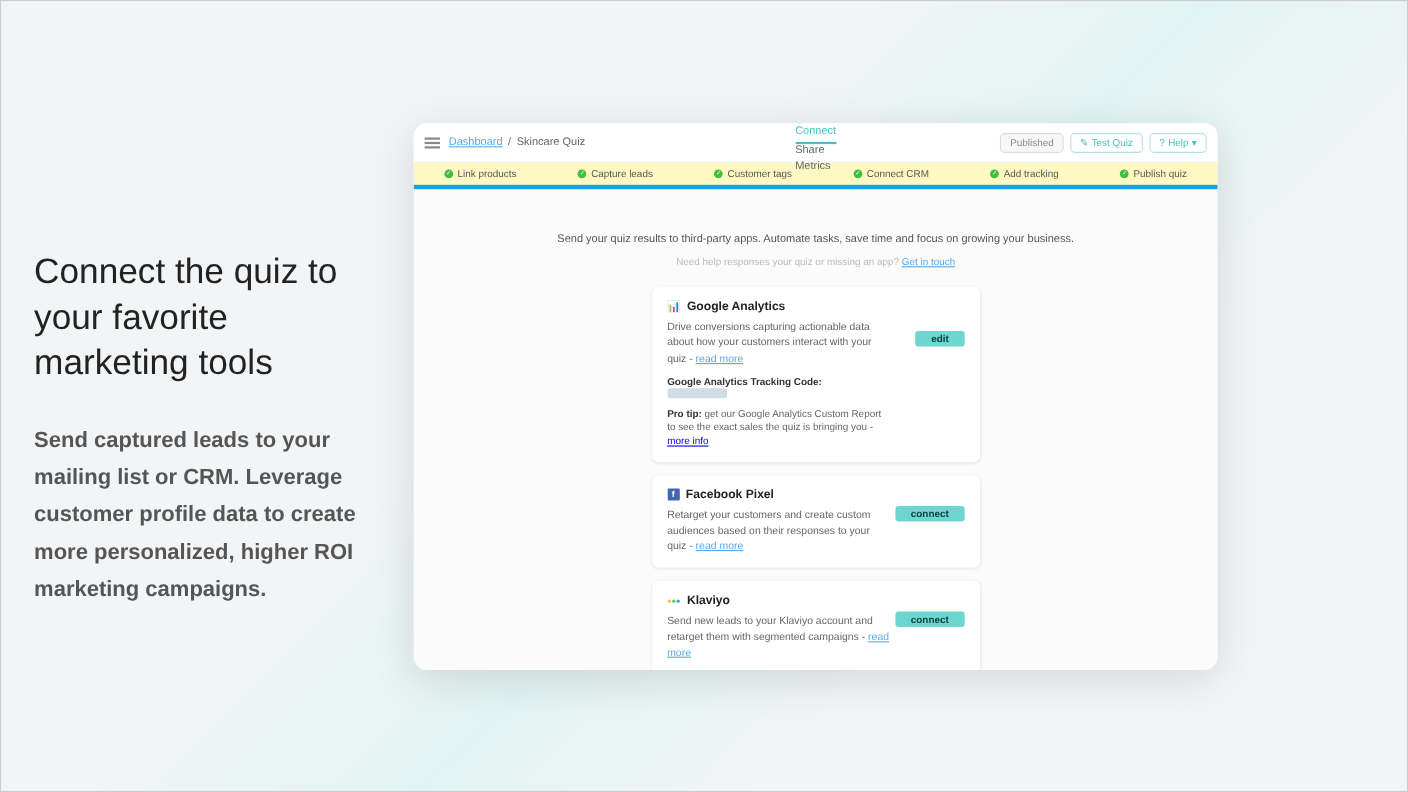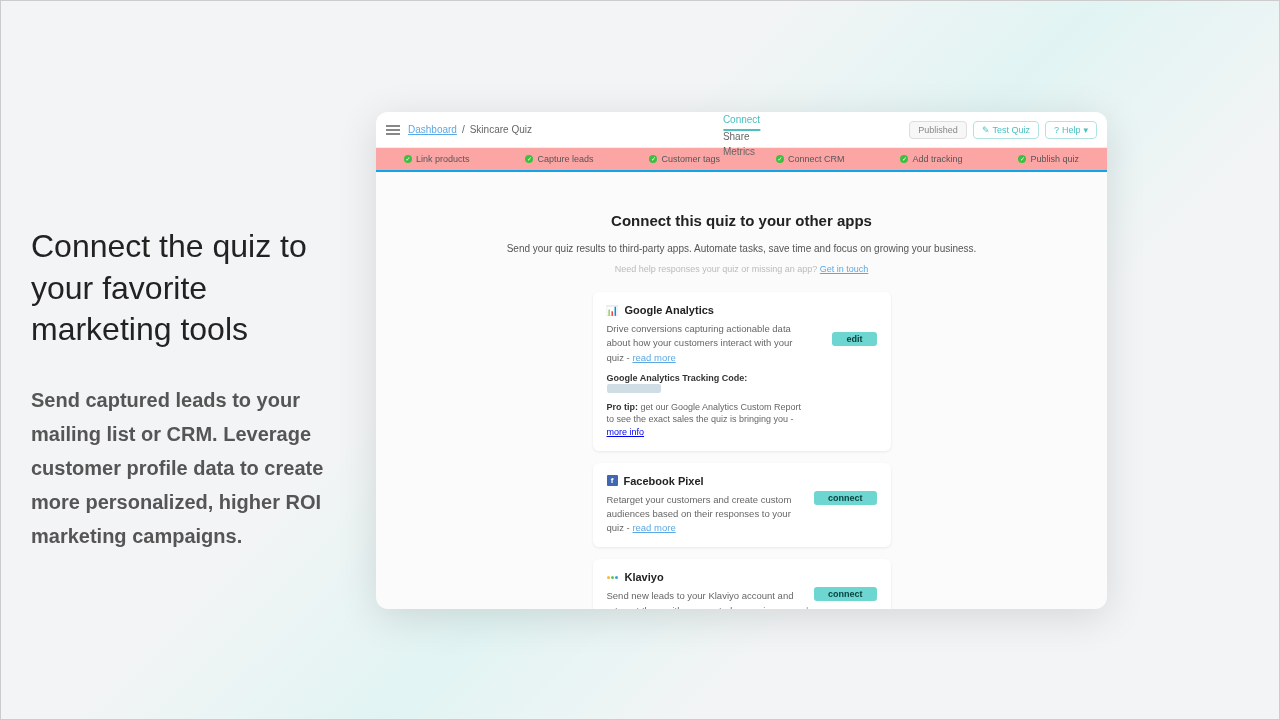--- a/index.html
+++ b/index.html
@@ -66,21 +66,21 @@
   margin-left: auto; display: flex; gap: 6px; align-items: center;
 }
 .pill {
   font-size: 9px; padding: 3px 8px; border-radius: 4px; border: 1px solid #ddd;
   background: #f7f7f7; color: #888; cursor: pointer;
 }
 .pill.test { color: #4ac0c0; border-color: #b2e3e3; background: #fff; display: flex; align-items: center; gap: 3px; }
 .pill.help { color: #4ac0c0; border-color: #b2e3e3; background: #fff; display: flex; align-items: center; gap: 3px; }
 .steps {
   display: flex; justify-content: space-around; align-items: center;
-  height: 24px; background: #fca5a5; border-bottom: 2px solid #0ea5e9;
+  height: 24px; background: #fef9c3; border-bottom: 4px solid #0ea5e9;
   font-size: 9px; color: #555;
 }
 .step { display: flex; align-items: center; gap: 4px; }
 .check {
   width: 8px; height: 8px; border-radius: 50%; background: #3fbf3f;
   display: inline-flex; align-items: center; justify-content: center;
   color: #fff; font-size: 6px; line-height: 1;
 }
 .content {
   padding: 40px 20px 10px;
@@ -180,21 +180,20 @@
         <span class="check">✓</span>
         <span>Add tracking</span>
       </div>
     <div class="step">
         <span class="check">✓</span>
         <span>Publish quiz</span>
       </div>
   </div>
 
   <div class="content">
-    <h2>Connect this quiz to your other apps</h2>
     <p class="sub">Send your quiz results to third-party apps. Automate tasks, save time and focus on growing your business.</p>
     <p class="help">
       <span>Need help responses your quiz or missing an app? </span><a href="#">Get in touch</a>
     </p>
 
     <div class="cards">
 
       <div class="card first">
         <div class="card-title">
           <span class="icon-box icon-ga">📊</span>

